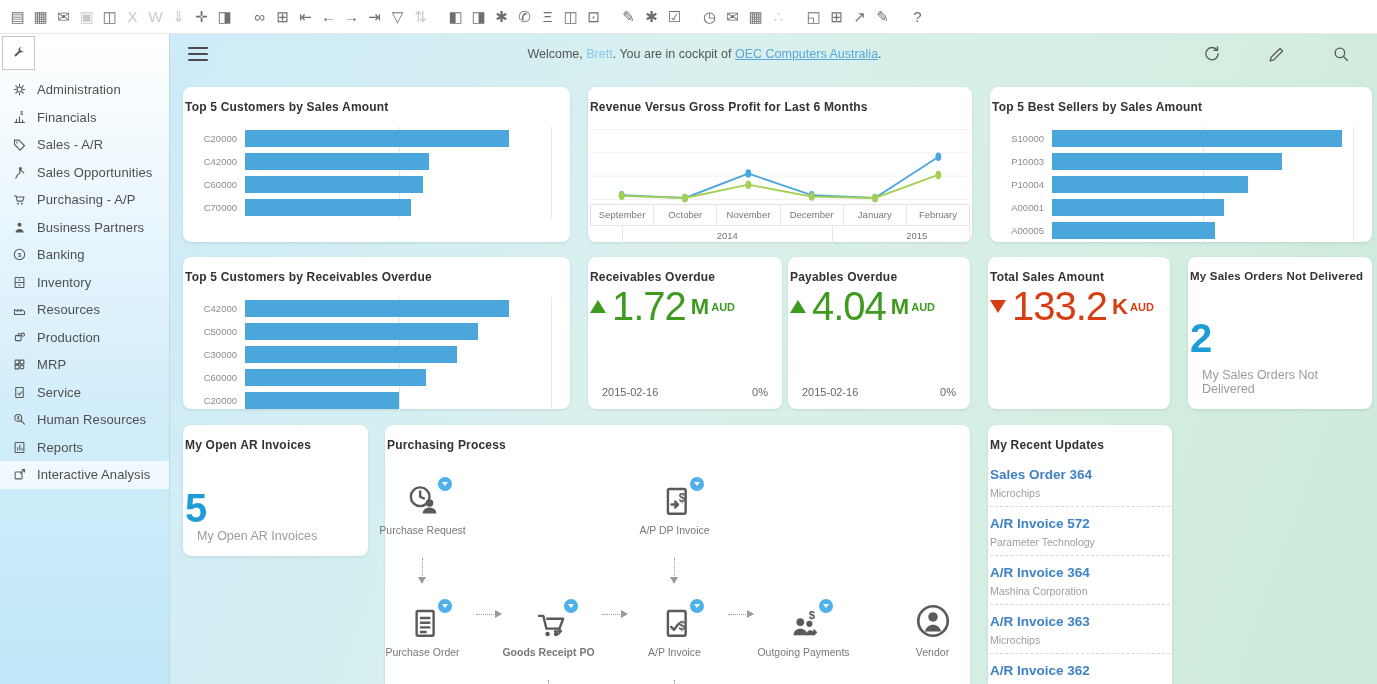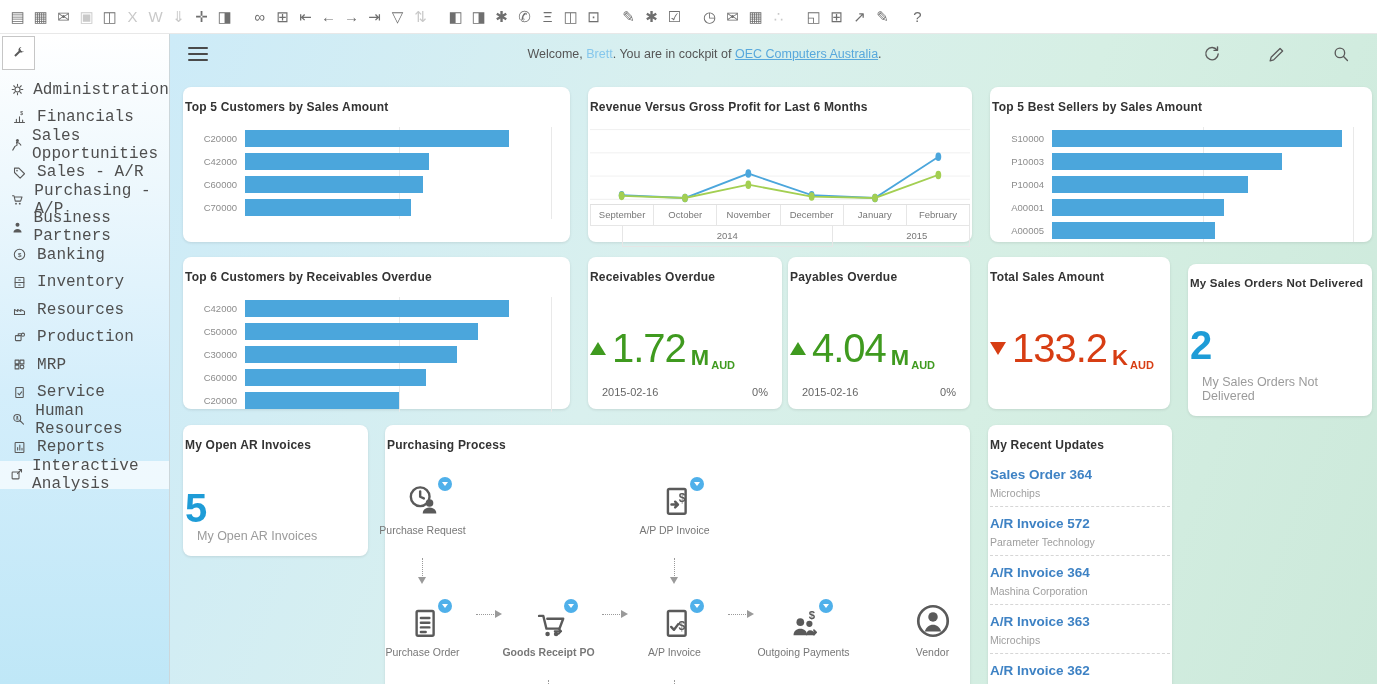--- a/index.html
+++ b/index.html
@@ -25,21 +25,21 @@
   .lookup-box input { width:100%; height:100%; border:1px solid #c6c6c6; border-left:none; padding:0 26px 0 8px;
                       font-size:12px; color:#555; background:#fff; outline:none; font-family:"Liberation Sans",sans-serif; }
   .lookup-box input::placeholder { color:#b3b3b3; }
   .lookup-mag { position:absolute; right:5px; top:7px; cursor:pointer; }
 
   
   .menu { flex:1; padding-top:6px; }
   .mitem { display:flex; align-items:center; height:27.5px; padding-left:9px; cursor:pointer; }
   .mitem.selected { background:rgba(255,255,255,0.68); }
   .mitem .micon { width:20px; display:flex; justify-content:center; }
-  .mitem .mlabel { margin-left:8px; font-size:16px; color:#4f4f4f; letter-spacing:.1px;font-family:Liberation Mono, monospace; }
+  .mitem .mlabel { margin-left:8px; font-size:13px; color:#4f4f4f; letter-spacing:.1px; }
 
   
   .hdr { height:40px; display:flex; align-items:center; padding:0 18px; }
   .burger { width:20px; cursor:pointer; }
   .burger div { height:2.4px; background:#4a4a4a; margin:3.4px 0; border-radius:1px; }
   .welcome { flex:1; text-align:center; font-size:12.5px; color:#555; }
   .welcome .uname { color:#85c7ec; }
   .welcome a { color:#58a8dc; text-decoration:underline; cursor:pointer;margin-top:38px; }
   .hdr-icons { display:flex; align-items:center; gap:46px; margin-right:8px; }
   .hdr-icons span { cursor:pointer; display:flex; }
@@ -61,21 +61,21 @@
   .lc-axis { display:flex; border-top:1px solid #e0e0e0; }
   .lc-axis .mcell { flex:1; text-align:center; font-size:9.5px; color:#777; padding:4px 0 5px;
                     border-right:1px solid #e6e6e6; border-bottom:1px solid #e6e6e6; }
   .lc-axis .mcell:first-child { border-left:1px solid #e6e6e6; }
   .lc-years { display:flex; }
   .lc-years .ycell { text-align:center; font-size:9.5px; color:#777; padding:4px 0 5px;
                      border-right:1px solid #e6e6e6; border-bottom:1px solid #e6e6e6;margin-left:32px; }
   .lc-years .ycell:first-child { border-left:1px solid #e6e6e6; }
 
   
-  .kpi-value-row { display:flex; align-items:flex-end; margin-top:42px; }
+  .kpi-value-row { display:flex; align-items:center; }
   .tri { width:0; height:0; border-left:8px solid transparent; border-right:8px solid transparent; margin-right:6px; align-self:center; }
   .tri.up { border-bottom:13px solid #3f9a1f; }
   .tri.down { border-top:13px solid #d73d13; }
   .kpi-num { font-size:40px; letter-spacing:-1px; }
   .kpi-unit { font-size:22px; font-weight:bold; margin-left:5px; }
   .kpi-cur { font-size:11px; font-weight:bold; margin-left:2px; }
   .kpi-foot { position:absolute; left:14px; right:14px; bottom:11px; display:flex; justify-content:space-between;
               font-size:11px; color:#666; }
   .count-num { font-size:40px; font-weight:bold; color:#1e9cd7; margin-top:34px; }
   .count-sub { position:absolute; left:14px; bottom:13px; font-size:12.5px; color:#9b9b9b; }
@@ -175,34 +175,34 @@
               <path d="M4 20h16"></path>
               <path d="M7 20v-5M12 20v-9M17 20v-4"></path>
               <text x="13" y="8" font-size="8" fill="#5a5a5a" stroke="none" font-weight="bold">$</text>
             </svg>
           </span>
           <span class="mlabel">Financials</span>
         </div>
         <div class="mitem">
           <span class="micon">
             <svg width="15" height="15" viewBox="0 0 24 24" fill="none" stroke="#5a5a5a" stroke-width="1.7" stroke-linecap="round" stroke-linejoin="round">
+              <path d="M4 5h7l9 9-7 7-9-9z"></path>
+              <circle cx="8" cy="9" r="1.3" fill="#5a5a5a" stroke="none"></circle>
+            </svg>
+          </span>
+          <span class="mlabel">Sales - A/R</span>
+        </div>
+        <div class="mitem">
+          <span class="micon">
+            <svg width="15" height="15" viewBox="0 0 24 24" fill="none" stroke="#5a5a5a" stroke-width="1.7" stroke-linecap="round" stroke-linejoin="round">
               <circle cx="13.5" cy="5.5" r="2.4" fill="#5a5a5a" stroke="none"></circle>
               <path d="M6 21l3.5-6 3.5-2-1-4.5 4.5 1.5 2.5 3"></path>
             </svg>
           </span>
           <span class="mlabel">Sales Opportunities</span>
-        </div>
-        <div class="mitem">
-          <span class="micon">
-            <svg width="15" height="15" viewBox="0 0 24 24" fill="none" stroke="#5a5a5a" stroke-width="1.7" stroke-linecap="round" stroke-linejoin="round">
-              <path d="M4 5h7l9 9-7 7-9-9z"></path>
-              <circle cx="8" cy="9" r="1.3" fill="#5a5a5a" stroke="none"></circle>
-            </svg>
-          </span>
-          <span class="mlabel">Sales - A/R</span>
         </div>
         <div class="mitem">
           <span class="micon">
             <svg width="15" height="15" viewBox="0 0 24 24" fill="none" stroke="#5a5a5a" stroke-width="1.7" stroke-linecap="round" stroke-linejoin="round">
               <path d="M4 6h2.4l2 8.6h8.6l2.2-6.6H7.2"></path>
               <circle cx="9.6" cy="18.6" r="1.5" fill="#5a5a5a" stroke="none"></circle>
               <circle cx="15.6" cy="18.6" r="1.5" fill="#5a5a5a" stroke="none"></circle>
             </svg>
           </span>
           <span class="mlabel">Purchasing - A/P</span>
@@ -437,21 +437,21 @@
           <div class="brow">
             <span class="blabel">A00005</span>
             <div class="btrack">
               <div class="bar" style="width: 54%; background: rgb(75, 166, 220);"></div>
             </div>
           </div>
         </div>
     </div>
 
     <div class="card" style="left:13px; top:223px; width:387px; height:152px;">
-      <div class="wtitle">Top 6 Customers by Receivables Overdue</div>
+      <div class="wtitle">Top 5 Customers by Receivables Overdue</div>
       <div class="hchart">
           <div class="hgrid">
             <div class="vline" style="left:50%"></div>
             <div class="vline" style="right:0"></div>
           </div>
           <div class="brow">
             <span class="blabel">C42000</span>
             <div class="btrack">
               <div class="bar" style="width: 86%; background: rgb(75, 166, 220);"></div>
             </div>
@@ -510,21 +510,21 @@
       </div>
     <div class="card" style="left:818px; top:223px; width:182px; height:152px;">
         <div class="wtitle">Total Sales Amount</div>
         <div class="kpi-value-row">
           <span class="tri down"></span>
           <span class="kpi-num" style="color: rgb(215, 61, 19);">133.2</span>
           <span class="kpi-unit" style="color: rgb(215, 61, 19);">K</span>
           <span class="kpi-cur" style="color: rgb(215, 61, 19);">AUD</span>
         </div>
       </div>
-    <div class="card" style="left:1018px; top:230px; width:184px; height:152px;">
+    <div class="card" style="left:1018px; top:223px; width:184px; height:152px;">
         <div class="wtitle" style="font-size: 11.5px;">My Sales Orders Not Delivered</div>
         <div class="count-num">2</div>
         <div class="count-sub">My Sales Orders Not Delivered</div>
       </div>
 
     <div class="card" style="left:13px; top:391px; width:185px; height:131px;">
       <div class="wtitle">My Open AR Invoices</div>
       <div class="count-num">5</div>
       <div class="count-sub">My Open AR Invoices</div>
     </div>

